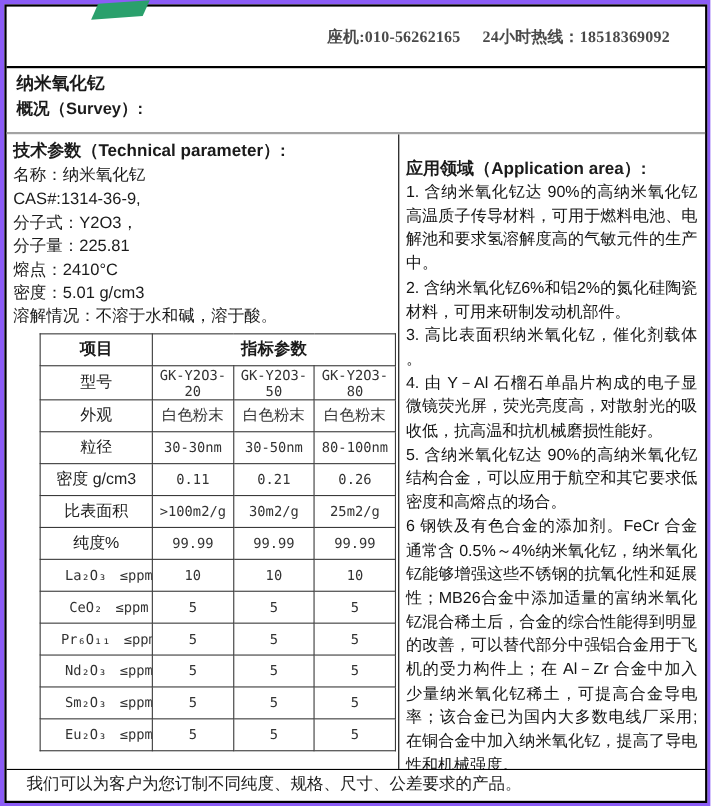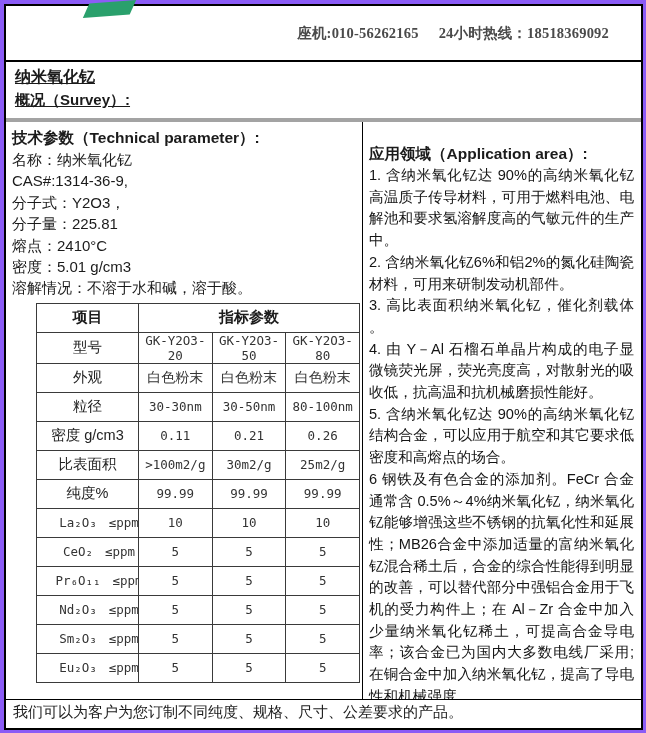--- a/index.html
+++ b/index.html
@@ -16,21 +16,21 @@
     position:absolute; left:4px; right:3px; top:4px; bottom:3px;
     border:2px solid #000; background:#fff; display:flex; flex-direction:column;
   }
   .header-row {
     height:56px; border-bottom:2px solid #000;
     display:flex; justify-content:flex-end; align-items:center;
     gap:20px; padding-right:32px;
     font-family:"Liberation Serif","DejaVu Serif",serif;
     font-weight:bold; font-size:14.5px; color:#4a4a4a; letter-spacing:.2px;
   }
-  .title-sec { height:60px; border-bottom:4px solid #a3a3a3; padding:5px 8px 0 9px;text-decoration:underline; }
+  .title-sec { height:60px; border-bottom:2px solid #a3a3a3; padding:5px 8px 0 9px; }
   .product-title { font-size:16px; font-weight:bold; line-height:20px; }
   .survey-label  { font-size:15px; font-weight:bold; line-height:20px; margin-top:3px; }
   .columns { display:flex; height:577px; overflow:hidden; }
   .col-left  { width:357px; border-right:1px solid #000; padding:4px 0 0 6px; }
   .col-right { flex:1; padding:4px 7px 0 6px;margin-top:16px; }
   .sec-heading { font-size:15.5px; font-weight:bold; line-height:23px; }
   .prop-line { font-size:15px; line-height:21.4px; white-space:nowrap; }
   .spec-table {
     border-collapse:collapse; margin:4px 0 0 24px;
     table-layout:fixed; width:324px;
@@ -43,21 +43,21 @@
   .spec-table .c2 { width:72px; }
   .spec-table .c3 { width:75px; }
   .spec-table .c4 { width:75px; }
   .th-cell { font-size:15px; font-weight:bold; }
   .label-cn { font-size:14.5px; color:#222; }
   .val-mono { font-family:"DejaVu Sans Mono","Liberation Mono",monospace; font-size:12.5px; color:#333; }
   .val-cn   { font-size:14px; color:#333; }
   .chem-cell { display:flex; justify-content:center; gap:12px; align-items:center;padding-left:23px; }
   .chem-f, .chem-c { font-family:"DejaVu Sans Mono","Liberation Mono",monospace; font-size:12.5px; color:#333; }
   .app-par { font-size:14.6px; line-height:21.7px; text-align:justify; color:#141414; }
-  .footer-row { flex:1; border-top:1px solid #000; padding:3px 6px 0 7px; font-size:15px; }
+  .footer-row { flex:1; border-top:1px solid #000; padding:3px 6px 0 18px; font-size:15px; }
 </style>
 </head>
 <body>
 
 <div class="page">
   <div class="logo-mark"></div>
   <div class="frame">
 
     <div class="header-row">
       <span>座机:010-56262165</span>

